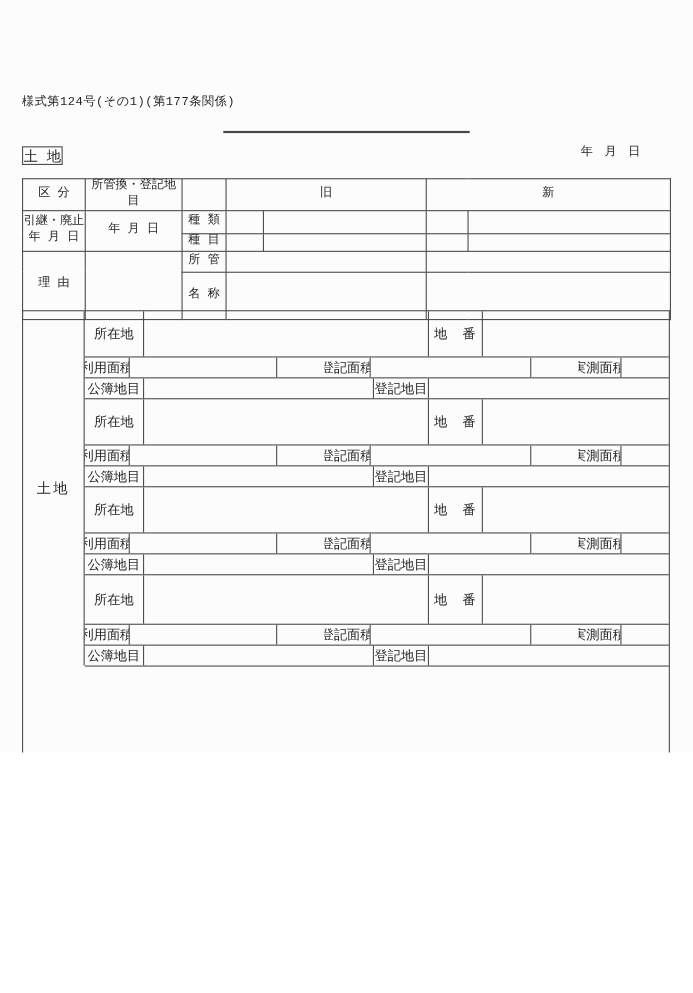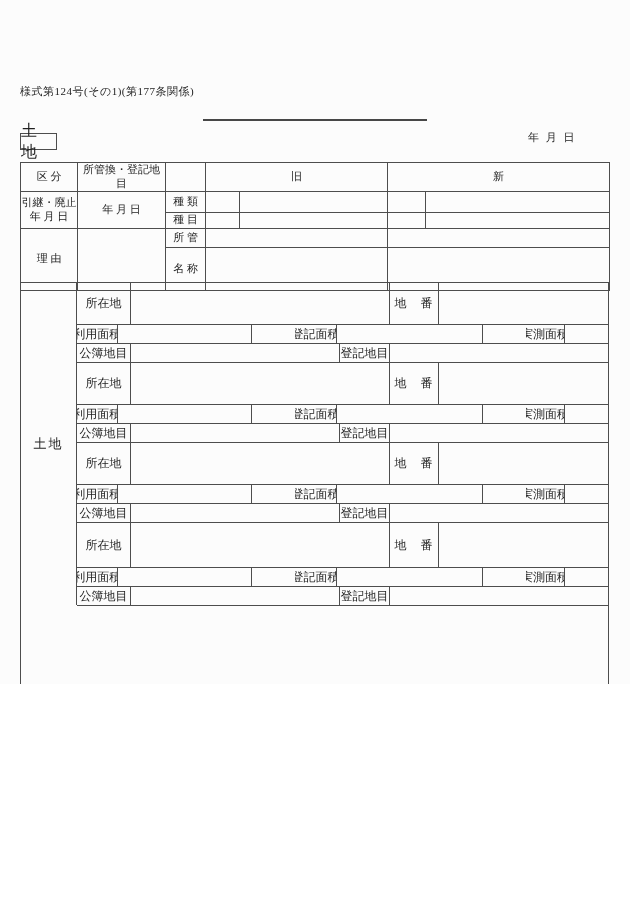--- a/index.html
+++ b/index.html
@@ -6,35 +6,35 @@
     --line:#4d4d4d;
     --ink:#1f1f1f;
     --paper:#fcfcfc;
   }
   html,body{margin:0;padding:0;}
   body{background:#ffffff;}
   .page{
     position:relative;
     width:630px;height:684px;
     background:var(--paper);
-    font-family:Liberation Serif, serif;
+    font-family:Liberation Mono, monospace;
     color:var(--ink);
     overflow:hidden;
   }
   .abs{position:absolute;}
 
   
   .form-number{left:20px;top:84px;font-size:11px;letter-spacing:.5px;}
   .doc-title{left:205px;top:100px;font-size:14px;letter-spacing:20px;white-space:nowrap;line-height:1;}
   .title-underline{left:203px;top:119px;width:224px;height:2px;background:#474747;}
   .land-box{
     left:20px;top:133px;width:37px;height:17px;
     border:1px solid var(--line);box-sizing:border-box;
     display:flex;align-items:center;justify-content:center;
-    font-size:16px;
+    font-size:13px;
   }
   .date-line{left:528px;top:130px;font-size:11px;letter-spacing:2px;white-space:nowrap;}
 
   
   table.top{
     position:absolute;left:20px;top:162px;
     border-collapse:collapse;table-layout:fixed;
     width:589px;
   }
   table.top td{

